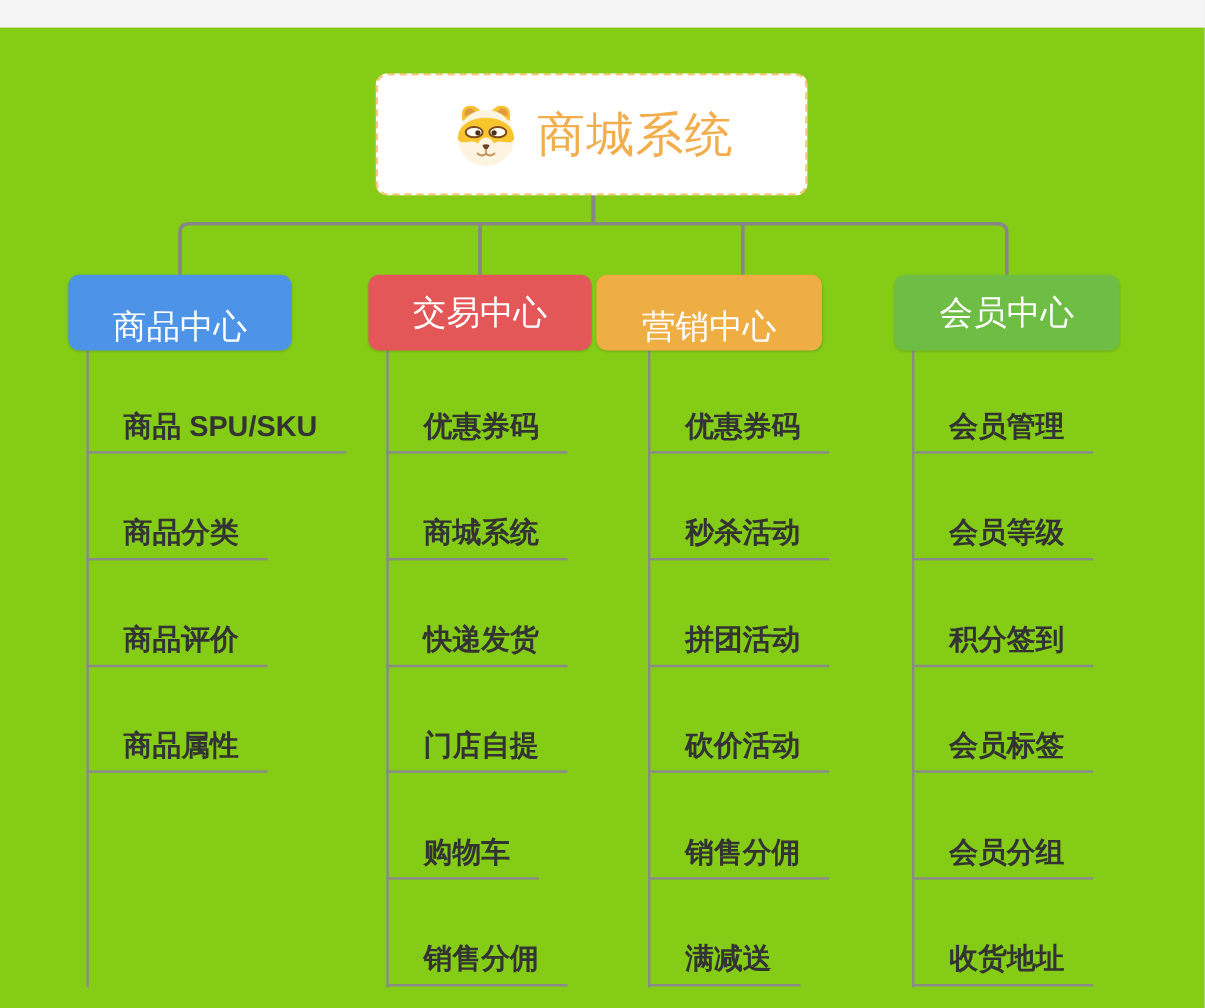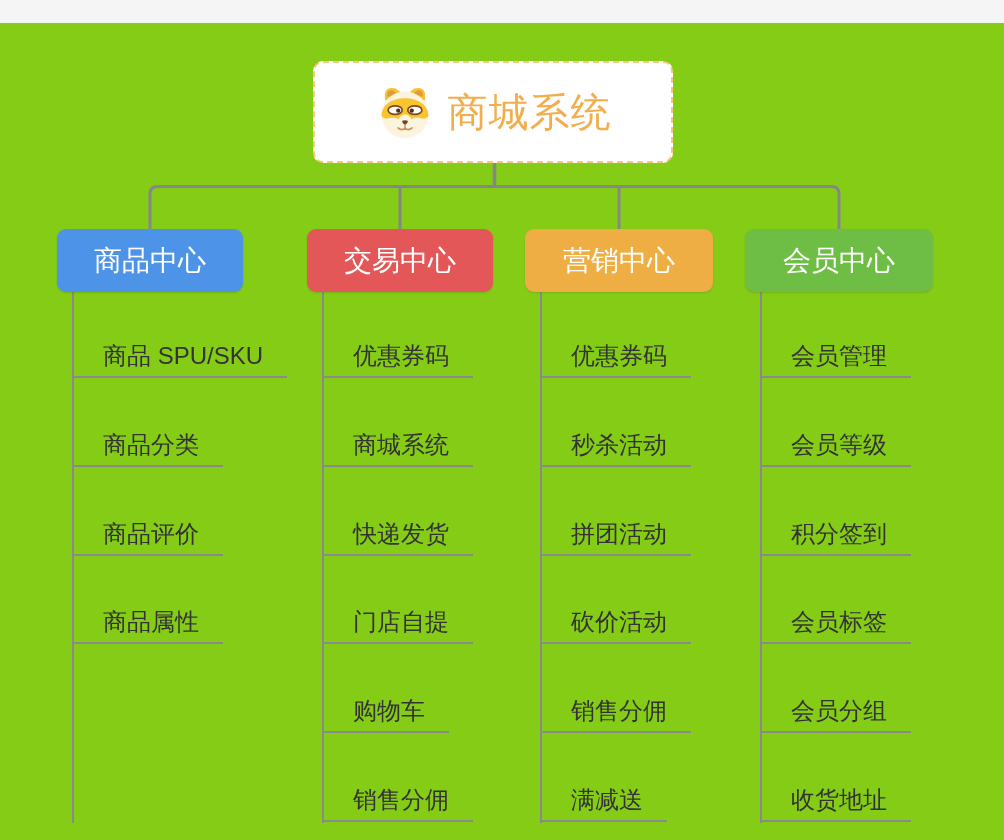--- a/index.html
+++ b/index.html
@@ -57,32 +57,33 @@
     align-items: center;
     justify-content: center;
     color: #ffffff;
     font-size: 28px;
     white-space: nowrap;
     box-shadow: 0 1px 2px rgba(0,0,0,0.12);
     cursor: pointer;
   }
   .branch-1 { left: 57px;  width: 186px; }
   .branch-2 { left: 307px; width: 186px; }
-  .branch-3 { left: 525px; width: 188px; }
+  .branch-3 { left: 497px; width: 188px; align-items: flex-end; }
   .branch-4 { left: 745px; width: 188px; }
   
   .leaf {
     position: absolute;
     font-size: 24px;
     line-height: 30px;
     color: #333333;
     padding: 0 24px 5px 31px;
     border-bottom: 2px solid #8a8a8a;
     white-space: nowrap;
     cursor: pointer;
+    font-weight: bold;
   }
 </style>
 </head>
 <body>
 
 <div id="canvas">
 
   <svg class="connector-layer" viewBox="0 0 1004 840" xmlns="http://www.w3.org/2000/svg">
 
     <path d="M494.5 139 V162" stroke="#878787" stroke-width="3.5" fill="none"></path>
@@ -116,21 +117,21 @@
       <circle cx="39.2" cy="30.6" r="2.3" fill="#4f301a"></circle>
 
       <path d="M28.8 41.5 Q32 40 35.2 41.5 Q33.8 45.5 32 45.5 Q30.2 45.5 28.8 41.5 Z" fill="#6b4423"></path>
 
       <path d="M24.5 49 Q28.5 52.5 32 49.2 Q35.5 52.5 39.5 49" stroke="#c7935b" stroke-width="1.8" fill="none" stroke-linecap="round"></path>
       <path d="M32 45.5 V48.8" stroke="#c7935b" stroke-width="1.5" stroke-linecap="round"></path>
     </svg>
     <span class="root-title">商城系统</span>
   </div>
 
-  <div class="branch-node branch-1" style="background: rgb(77, 147, 232);">
+  <div class="branch-node branch-1" style="background: rgb(77, 147, 232); align-items: flex-end;">
     <span>商品中心</span>
   </div>
   <div class="branch-node branch-2" style="background: rgb(228, 87, 89);">
     <span>交易中心</span>
   </div>
   <div class="branch-node branch-3" style="background: rgb(239, 174, 68);">
     <span>营销中心</span>
   </div>
   <div class="branch-node branch-4" style="background: rgb(110, 190, 69);">
     <span>会员中心</span>

